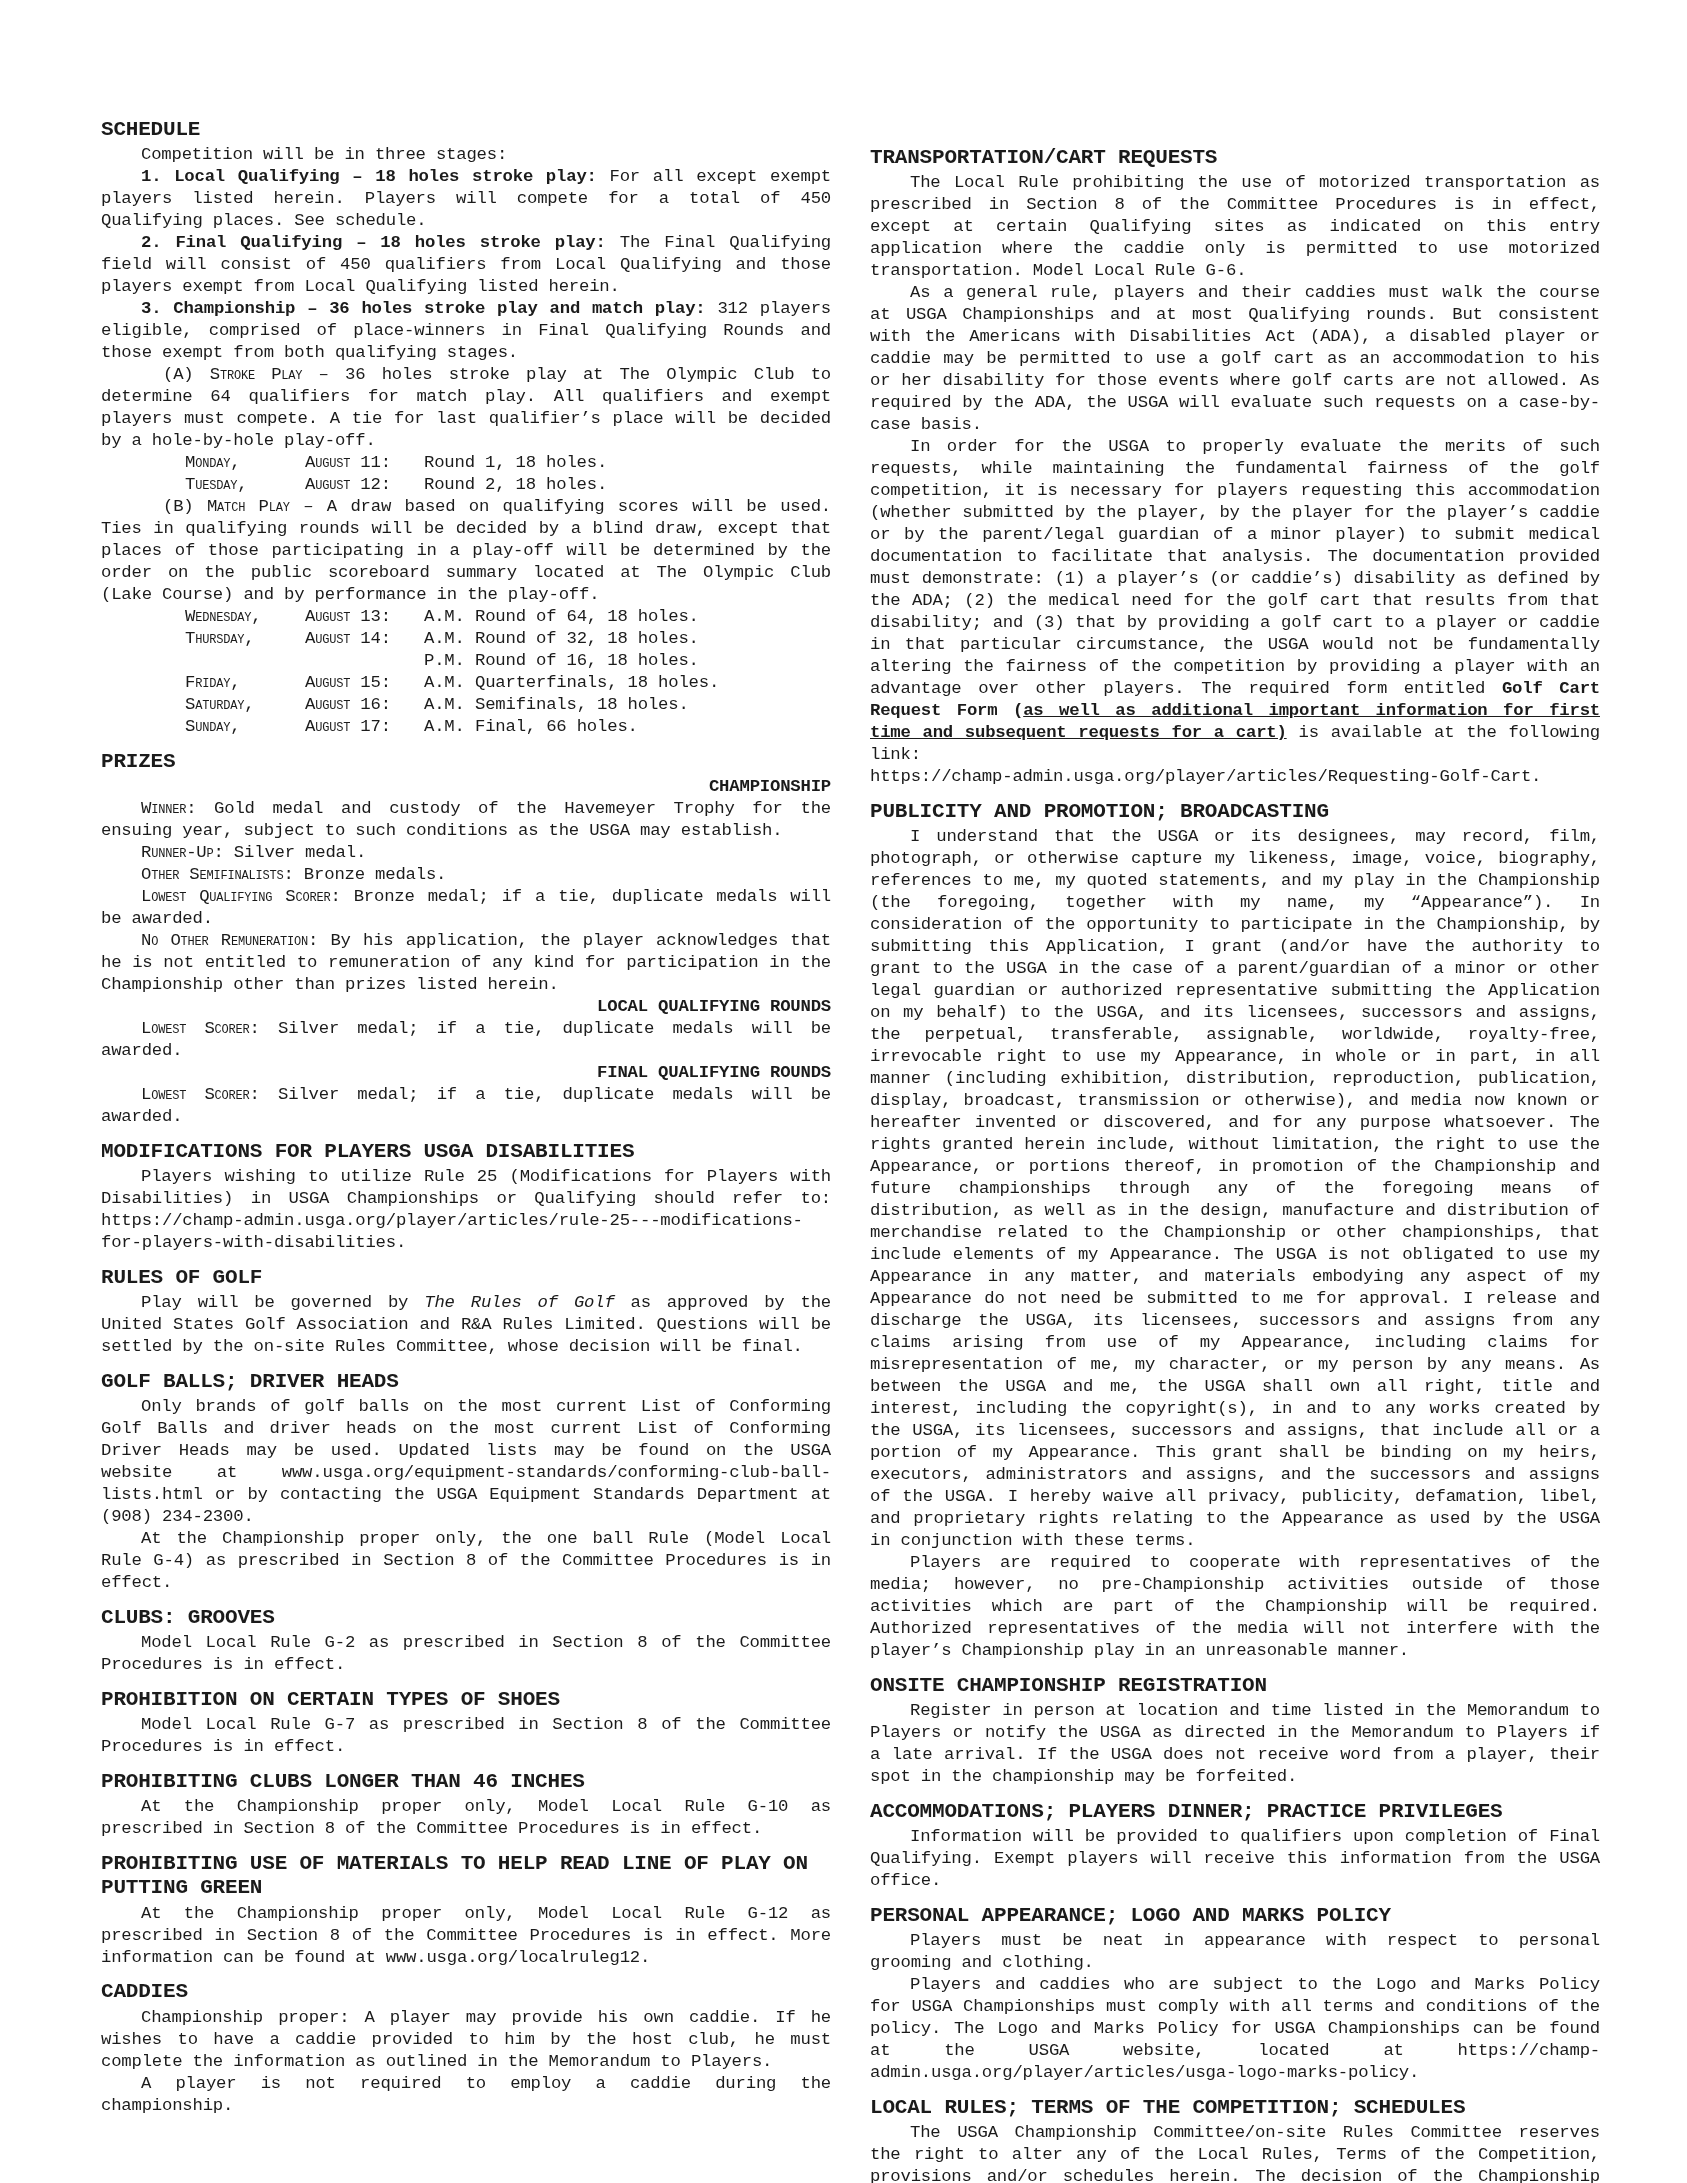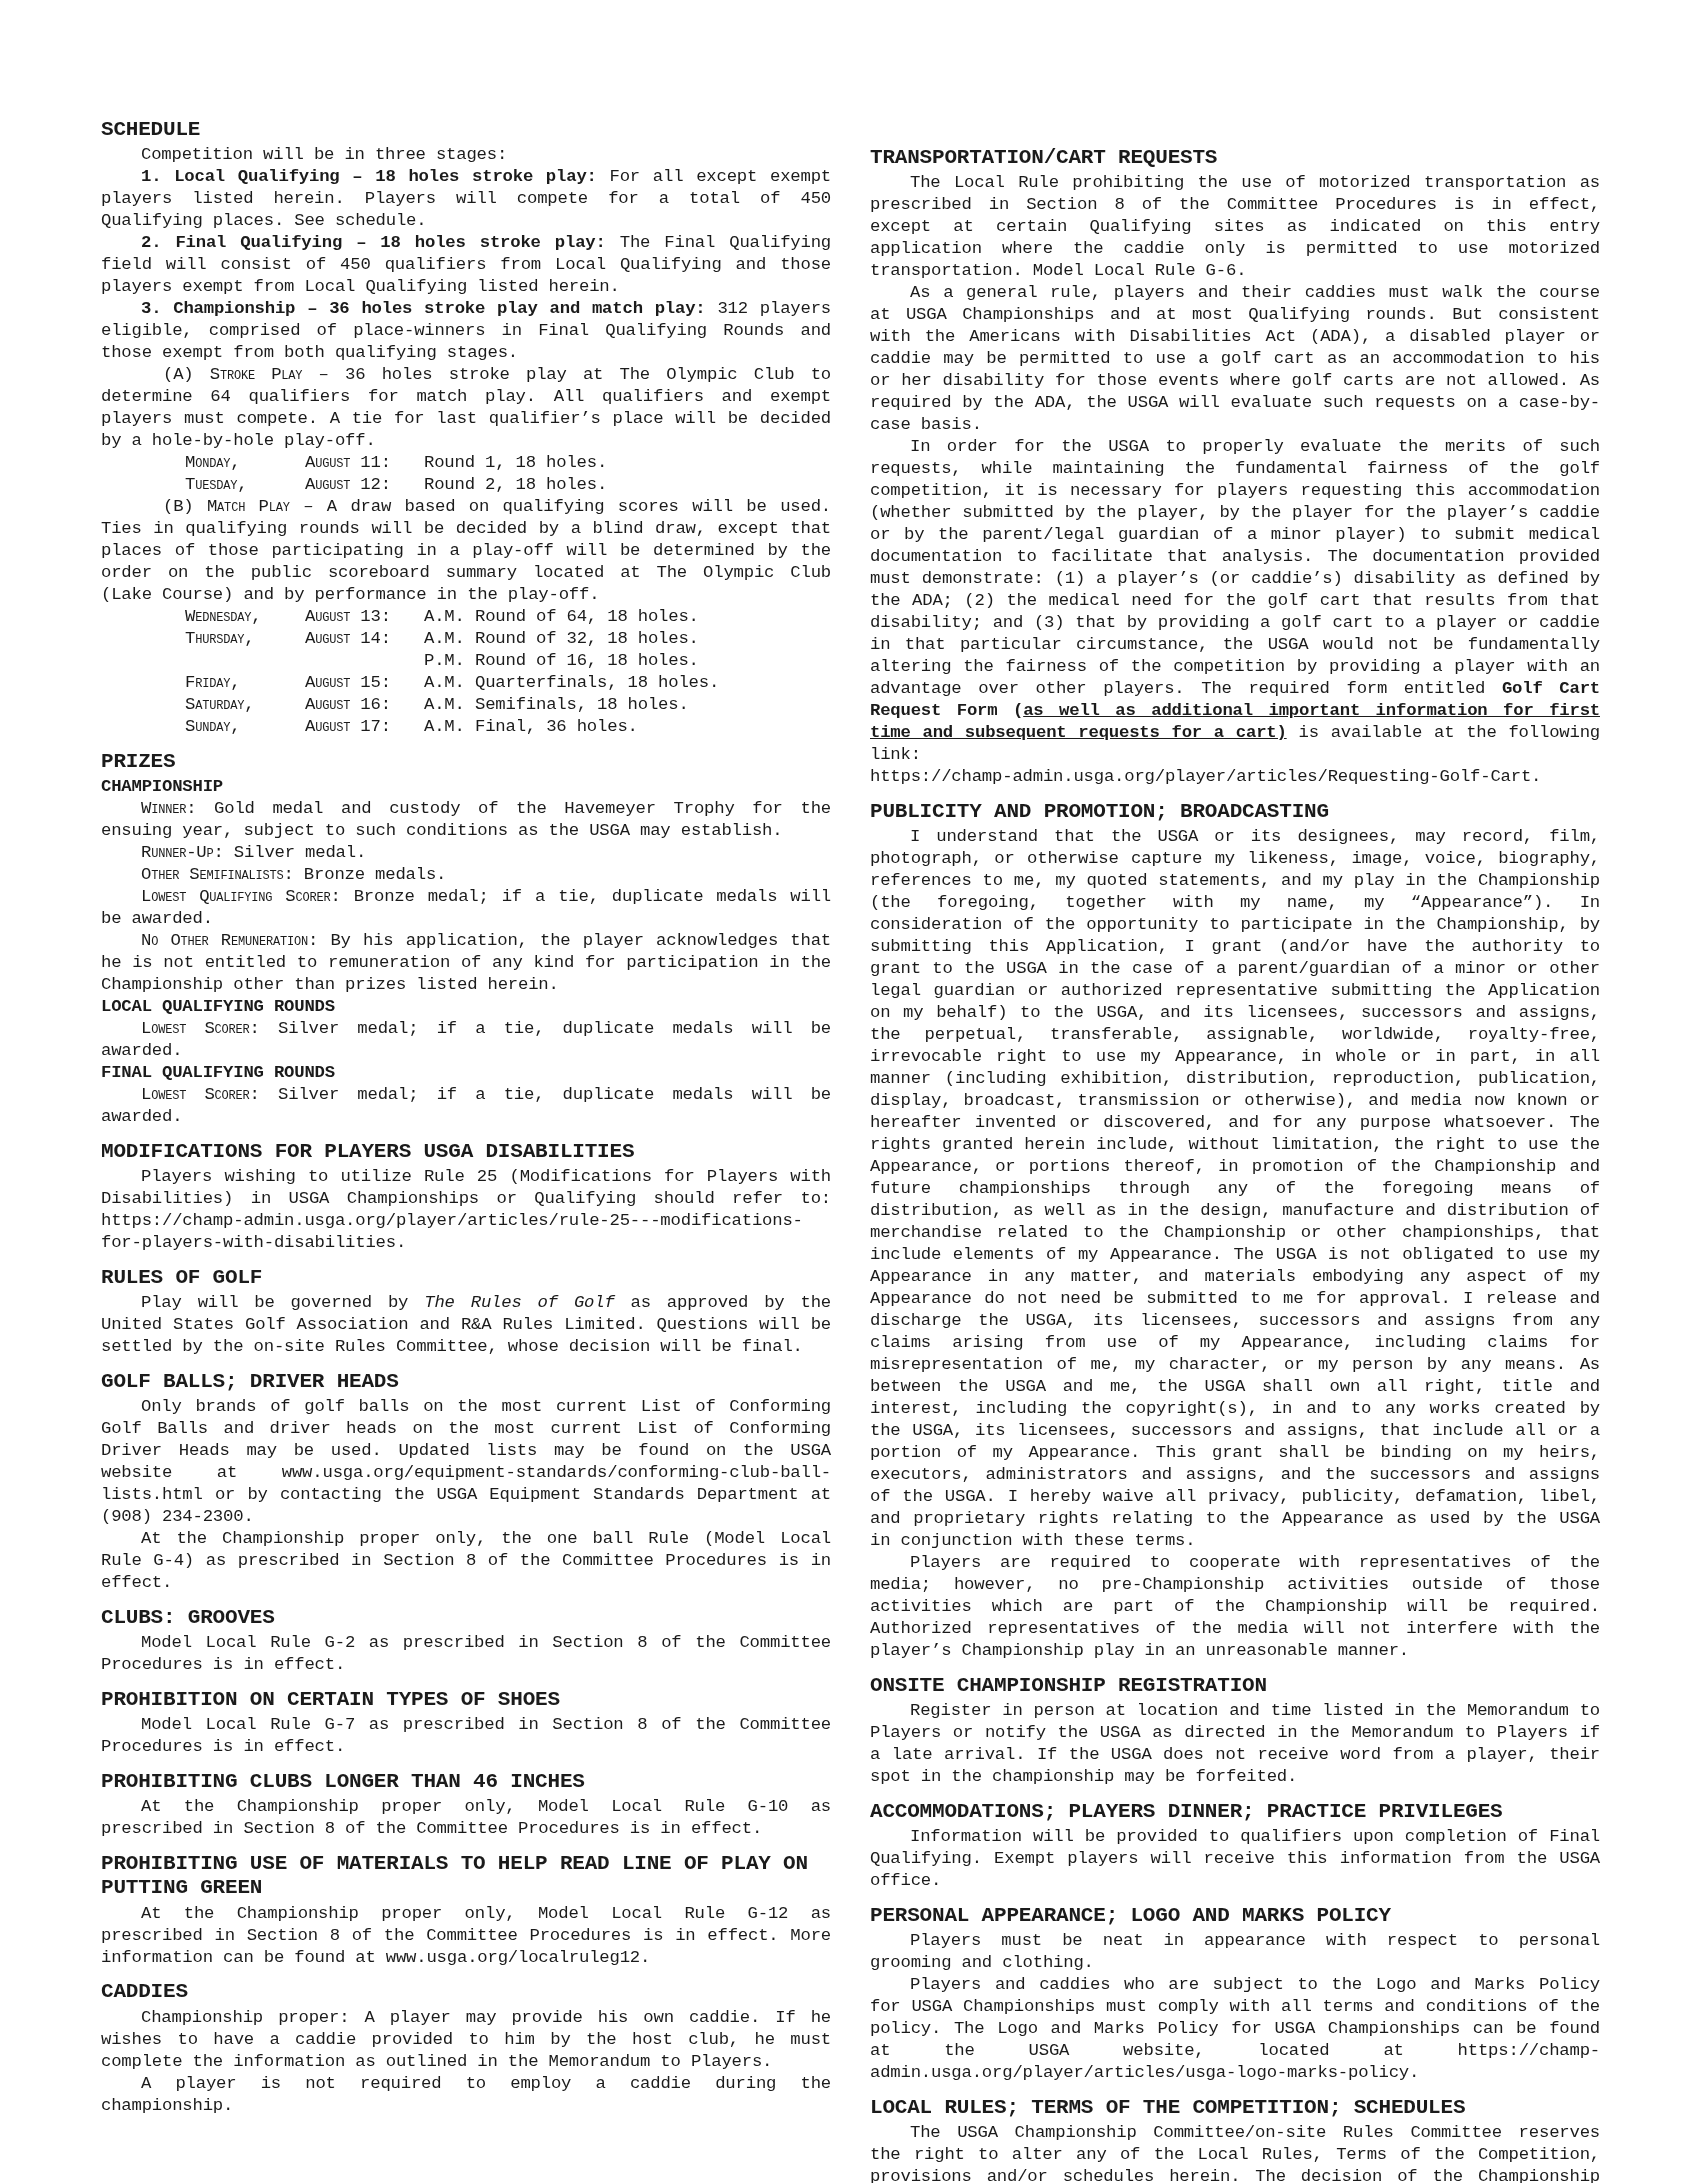--- a/index.html
+++ b/index.html
@@ -9,21 +9,21 @@
        text-align:justify;letter-spacing:-0.2px;hyphens:auto;overflow-wrap:break-word;font-family:Liberation Mono, monospace;}
   .col-left{left:101px;}
   .col-right{left:870px;margin-top:28px;}
   section{display:block;}
   .heading{font-size:21px;line-height:24.5px;font-weight:bold;margin:11.8px 0 1.7px 0;
            text-align:left;letter-spacing:-0.2px;}
   section:first-child .heading{margin-top:0;}
   .para{margin:0;}
   .ind1{text-indent:40px;}
   .ind2{text-indent:62px;}
-  .subhead{margin:0;text-align:left;font-weight:bold;}
+  .subhead{margin:0;text-align:right;font-weight:bold;}
   .b{font-weight:bold;}
   .i{font-style:italic;}
   .u{text-decoration:underline;}
   .sc{font-variant:small-caps;}
   .sched-row{display:flex;margin-left:84px;text-align:left;}
   .sched-day{width:120px;flex-shrink:0;font-variant:small-caps;}
   .sched-date{width:119px;flex-shrink:0;font-variant:small-caps;}
   .sched-ampm{width:51px;flex-shrink:0;}
   .sched-desc{flex:1;}
 </style>
@@ -77,21 +77,21 @@
         <div class="sched-row">
           <span class="sched-day">Saturday,</span>
           <span class="sched-date">August 16:</span>
           <span class="sched-ampm">A.M.</span>
           <span class="sched-desc">Semifinals, 18 holes.</span>
         </div>
         <div class="sched-row">
           <span class="sched-day">Sunday,</span>
           <span class="sched-date">August 17:</span>
           <span class="sched-ampm">A.M.</span>
-          <span class="sched-desc">Final, 36 holes.</span>
+          <span class="sched-desc">Final, 66 holes.</span>
         </div>
       </section>
       <section>
         <h2 class="heading">PRIZES</h2>
         <p class="subhead">CHAMPIONSHIP</p>
         <p class="para ind1"><span class="sc">Winner:</span><span> Gold medal and custody of the Havemeyer Trophy for the ensuing year, subject to such conditions as the USGA may establish.</span></p>
         <p class="para ind1"><span class="sc">Runner-Up:</span><span> Silver medal.</span></p>
         <p class="para ind1"><span class="sc">Other Semifinalists:</span><span> Bronze medals.</span></p>
         <p class="para ind1"><span class="sc">Lowest Qualifying Scorer:</span><span> Bronze medal; if a tie, duplicate medals will be awarded.</span></p>
         <p class="para ind1"><span class="sc">No Other Remuneration:</span><span> By his application, the player acknowledges that he is not entitled to remuneration of any kind for participation in the Championship other than prizes listed herein.</span></p>

